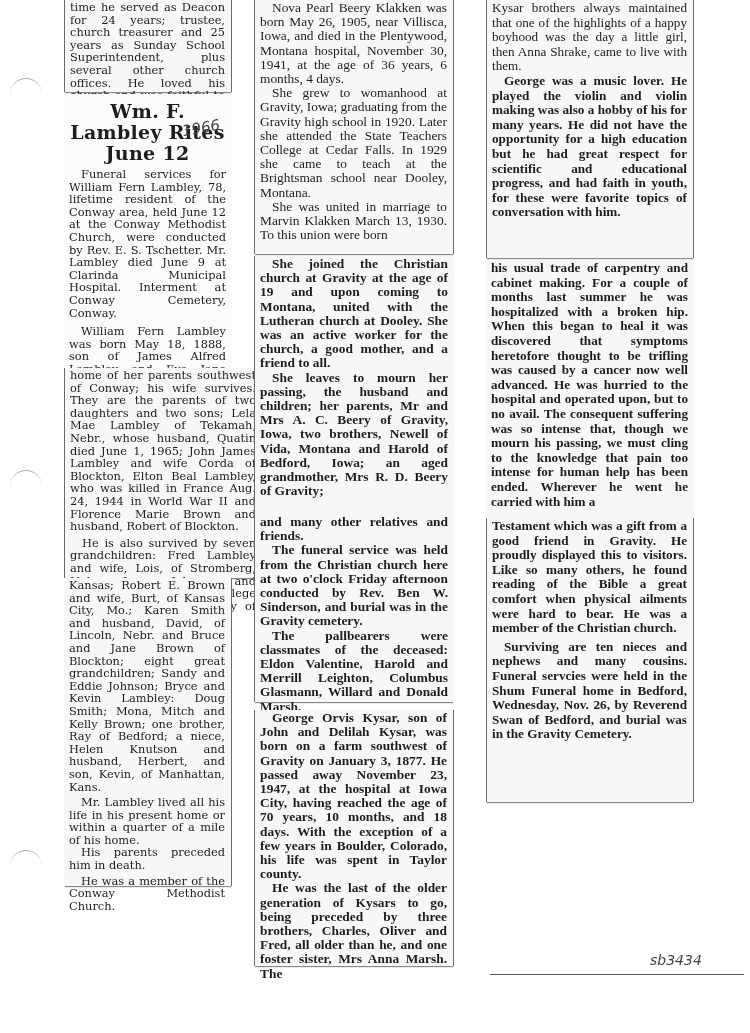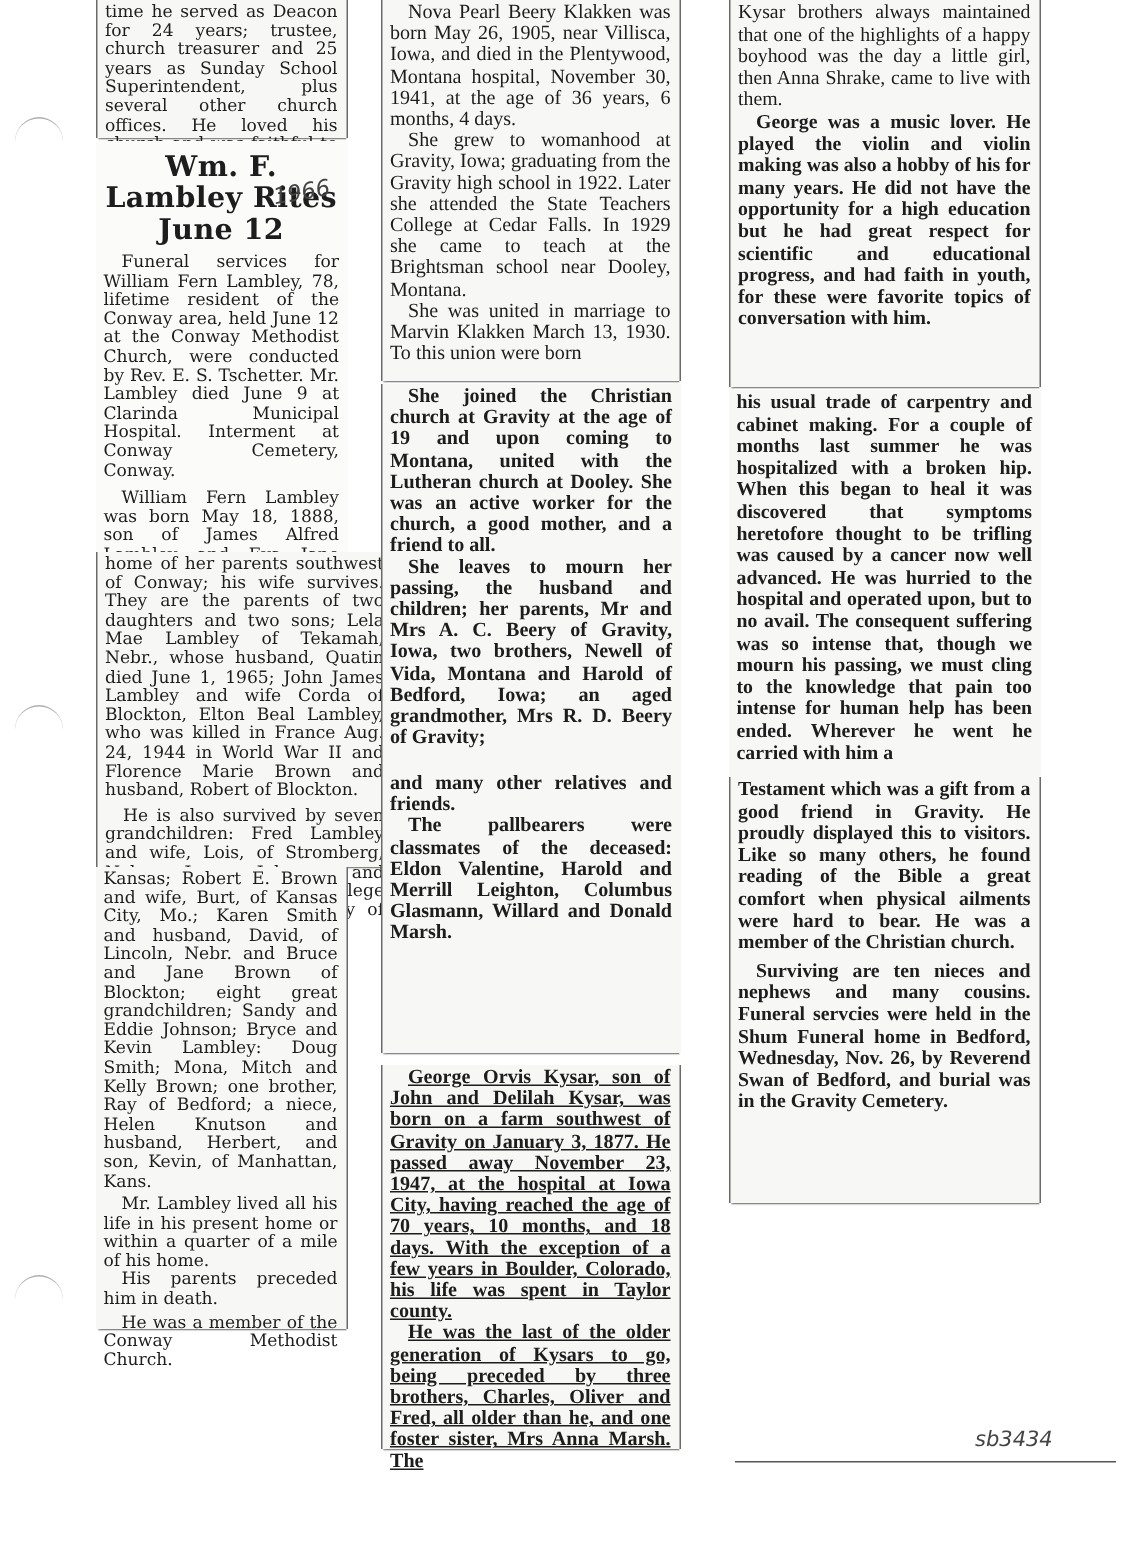--- a/index.html
+++ b/index.html
@@ -57,35 +57,36 @@
 
 <div class="clip shadow" style="left:64px;top:578px;width:168px;height:308px;border-left:none;border-right:1px solid #6a6a6a;">
   <p class="noind">Kansas; Robert E. Brown and wife, Burt, of Kansas City, Mo.; Karen Smith and husband, David, of Lincoln, Nebr. and Bruce and Jane Brown of Blockton; eight great grandchildren; Sandy and Eddie Johnson; Bryce and Kevin Lambley: Doug Smith; Mona, Mitch and Kelly Brown; one brother, Ray of Bedford; a niece, Helen Knutson and husband, Herbert, and son, Kevin, of Manhattan, Kans.</p>
   <p style="margin-top:3px">Mr. Lambley lived all his life in his present home or within a quarter of a mile of his home.</p>
   <p>His parents preceded him in death.</p>
   <p style="margin-top:3px">He was a member of the Conway Methodist Church.</p>
 </div>
 
 <div class="clip c2 shadow" style="left:254px;top:0;width:200px;height:254px;border-right:1px solid #6a6a6a;">
   <p style="font-weight:normal">Nova Pearl Beery Klakken was born May 26, 1905, near Villisca, Iowa, and died in the Plentywood, Montana hospital, November 30, 1941, at the age of 36 years, 6 months, 4 days.</p>
-  <p style="font-weight:normal">She grew to womanhood at Gravity, Iowa; graduating from the Gravity high school in 1922. Later she attended the State Teachers College at Cedar Falls. In 1929 she came to teach at the Brightsman school near Dooley, Montana.</p>
+  <p style="font-weight:normal">She grew to womanhood at Gravity, Iowa; graduating from the Gravity high school in 1920. Later she attended the State Teachers College at Cedar Falls. In 1929 she came to teach at the Brightsman school near Dooley, Montana.</p>
   <p style="font-weight:normal">She was united in marriage to Marvin Klakken March 13, 1930. To this union were born</p>
 </div>
 
 <div class="clip c2 shadow" style="left:254px;top:256px;width:200px;height:258px;">
   <p>She joined the Christian church at Gravity at the age of 19 and upon coming to Montana, united with the Lutheran church at Dooley. She was an active worker for the church, a good mother, and a friend to all.</p>
   <p>She leaves to mourn her passing, the husband and children; her parents, Mr and Mrs A. C. Beery of Gravity, Iowa, two brothers, Newell of Vida, Montana and Harold of Bedford, Iowa; an aged grandmother, Mrs R. D. Beery of Gravity;</p>
 </div>
 
 <div class="clip c2 shadow" style="left:254px;top:514px;width:200px;height:188px;">
   <p class="noind">and many other relatives and friends.</p>
+  <p>The funeral service was held from the Christian church here at two o'clock Friday afternoon conducted by Rev. Ben W. Sinderson, and burial was in the Gravity cemetery.</p>
   <p>The pallbearers were classmates of the deceased: Eldon Valentine, Harold and Merrill Leighton, Columbus Glasmann, Willard and Donald Marsh.</p>
 </div>
 
-<div class="clip c2 shadow" style="left:254px;top:710px;width:200px;height:256px;border-right:1px solid #6a6a6a;text-decoration:underline;">
+<div class="clip c2 shadow" style="left:254px;top:710px;width:200px;height:256px;border-right:1px solid #6a6a6a;">
   <p>George Orvis Kysar, son of John and Delilah Kysar, was born on a farm southwest of Gravity on January 3, 1877. He passed away November 23, 1947, at the hospital at Iowa City, having reached the age of 70 years, 10 months, and 18 days. With the exception of a few years in Boulder, Colorado, his life was spent in Taylor county.</p>
   <p>He was the last of the older generation of Kysars to go, being preceded by three brothers, Charles, Oliver and Fred, all older than he, and one foster sister, Mrs Anna Marsh. The</p>
 </div>
 
 <div class="clip c3 shadow" style="left:486px;top:0;width:208px;height:258px;border-right:1px solid #6a6a6a;">
   <p class="noind" style="font-weight:normal">Kysar brothers always maintained that one of the highlights of a happy boyhood was the day a little girl, then Anna Shrake, came to live with them.</p>
   <p>George was a music lover. He played the violin and violin making was also a hobby of his for many years. He did not have the opportunity for a high education but he had great respect for scientific and educational progress, and had faith in youth, for these were favorite topics of conversation with him.</p>
 </div>
 
 <div class="clip c3 shadow" style="left:486px;top:260px;width:208px;height:258px;border-left:none;">

